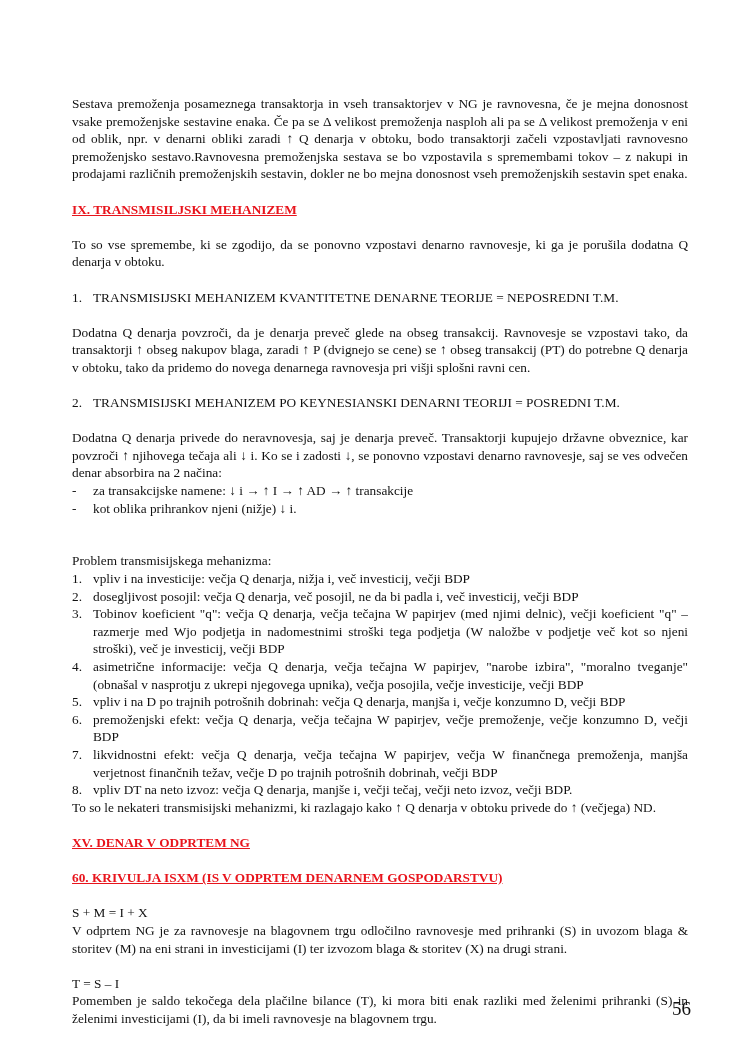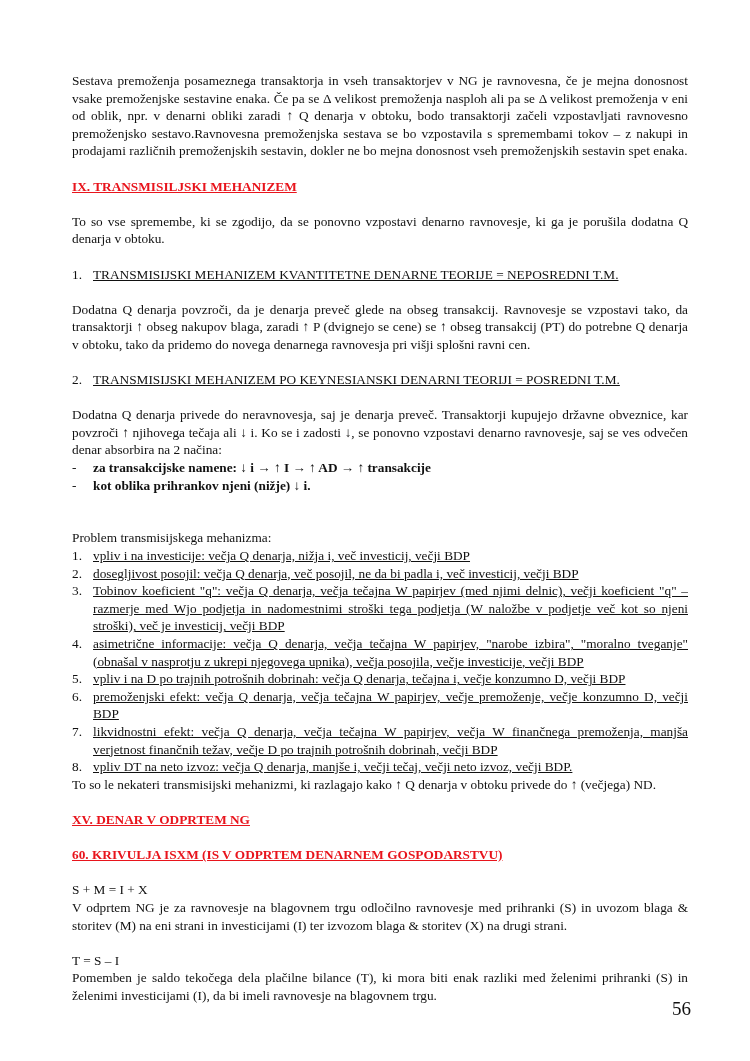--- a/index.html
+++ b/index.html
@@ -1,28 +1,28 @@
 <!DOCTYPE html>
 <html><head>
 <meta charset="utf-8">
 <style>
   html, body { margin: 0; padding: 0; background: #ffffff; }
   body { width: 750px; height: 1061px; position: relative; overflow: hidden;
          font-family: "Liberation Serif", "DejaVu Serif", serif; color: #111; }
-  .page { position: absolute; left: 72px; top: 72px; width: 616px;
+  .page { position: absolute; left: 72px; top: 95px; width: 616px;
           font-size: 13.3px; line-height: 17.6px; }
   p { margin: 0; text-align: justify; }
   .gap { height: 17.6px; }
   .h { color: #e8141c; font-weight: bold; margin: 0; text-decoration: underline; }
   .num { display: flex; }
   .num .n { width: 21px; flex: none; }
-  .num .t { flex: 1; text-align: justify; text-decoration: underline; }
+  .num .t { flex: 1; text-align: justify; }
   .dash { display: flex; }
   .dash .n { width: 21px; flex: none; }
-  .dash .t { flex: 1; font-weight: bold; }
+  .dash .t { flex: 1; }
   .pageno { position: absolute; left: 672px; top: 998px; font-size: 19px; }
 </style>
 </head>
 <body>
 
 <div class="page">
   <p>Sestava premoženja posameznega transaktorja in vseh transaktorjev v NG je ravnovesna, če je mejna donosnost vsake premoženjske sestavine enaka. Če pa se Δ velikost premoženja nasploh ali pa se Δ velikost premoženja v eni od oblik, npr. v denarni obliki zaradi ↑ Q denarja v obtoku, bodo transaktorji začeli vzpostavljati ravnovesno premoženjsko sestavo.Ravnovesna premoženjska sestava se bo vzpostavila s spremembami tokov – z nakupi in prodajami različnih premoženjskih sestavin, dokler ne bo mejna donosnost vseh premoženjskih sestavin spet enaka.</p>
   <div class="gap"></div>
 
   <h2 class="h" style="font-size:13.3px">IX. TRANSMISILJSKI MEHANIZEM</h2>
@@ -67,21 +67,21 @@
   <div class="num">
     <span class="n">3.</span>
     <span class="t">Tobinov koeficient "q": večja Q denarja, večja tečajna W papirjev (med njimi delnic), večji koeficient "q" – razmerje med Wjo podjetja in nadomestnimi stroški tega podjetja (W naložbe v podjetje več kot so njeni stroški), več je investicij, večji BDP</span>
   </div>
   <div class="num">
     <span class="n">4.</span>
     <span class="t">asimetrične informacije: večja Q denarja, večja tečajna W papirjev, "narobe izbira", "moralno tveganje" (obnašal v nasprotju z ukrepi njegovega upnika), večja posojila, večje investicije, večji BDP</span>
   </div>
   <div class="num">
     <span class="n">5.</span>
-    <span class="t">vpliv i na D po trajnih potrošnih dobrinah: večja Q denarja, tečajna i, večje konzumno D, večji BDP</span>
+    <span class="t">vpliv i na D po trajnih potrošnih dobrinah: večja Q denarja, manjša i, večje konzumno D, večji BDP</span>
   </div>
   <div class="num">
     <span class="n">6.</span>
     <span class="t">premoženjski efekt: večja Q denarja, večja tečajna W papirjev, večje premoženje, večje konzumno D, večji BDP</span>
   </div>
   <div class="num">
     <span class="n">7.</span>
     <span class="t">likvidnostni efekt: večja Q denarja, večja tečajna W papirjev, večja W finančnega premoženja, manjša verjetnost finančnih težav, večje D po trajnih potrošnih dobrinah, večji BDP</span>
   </div>
   <div class="num">

